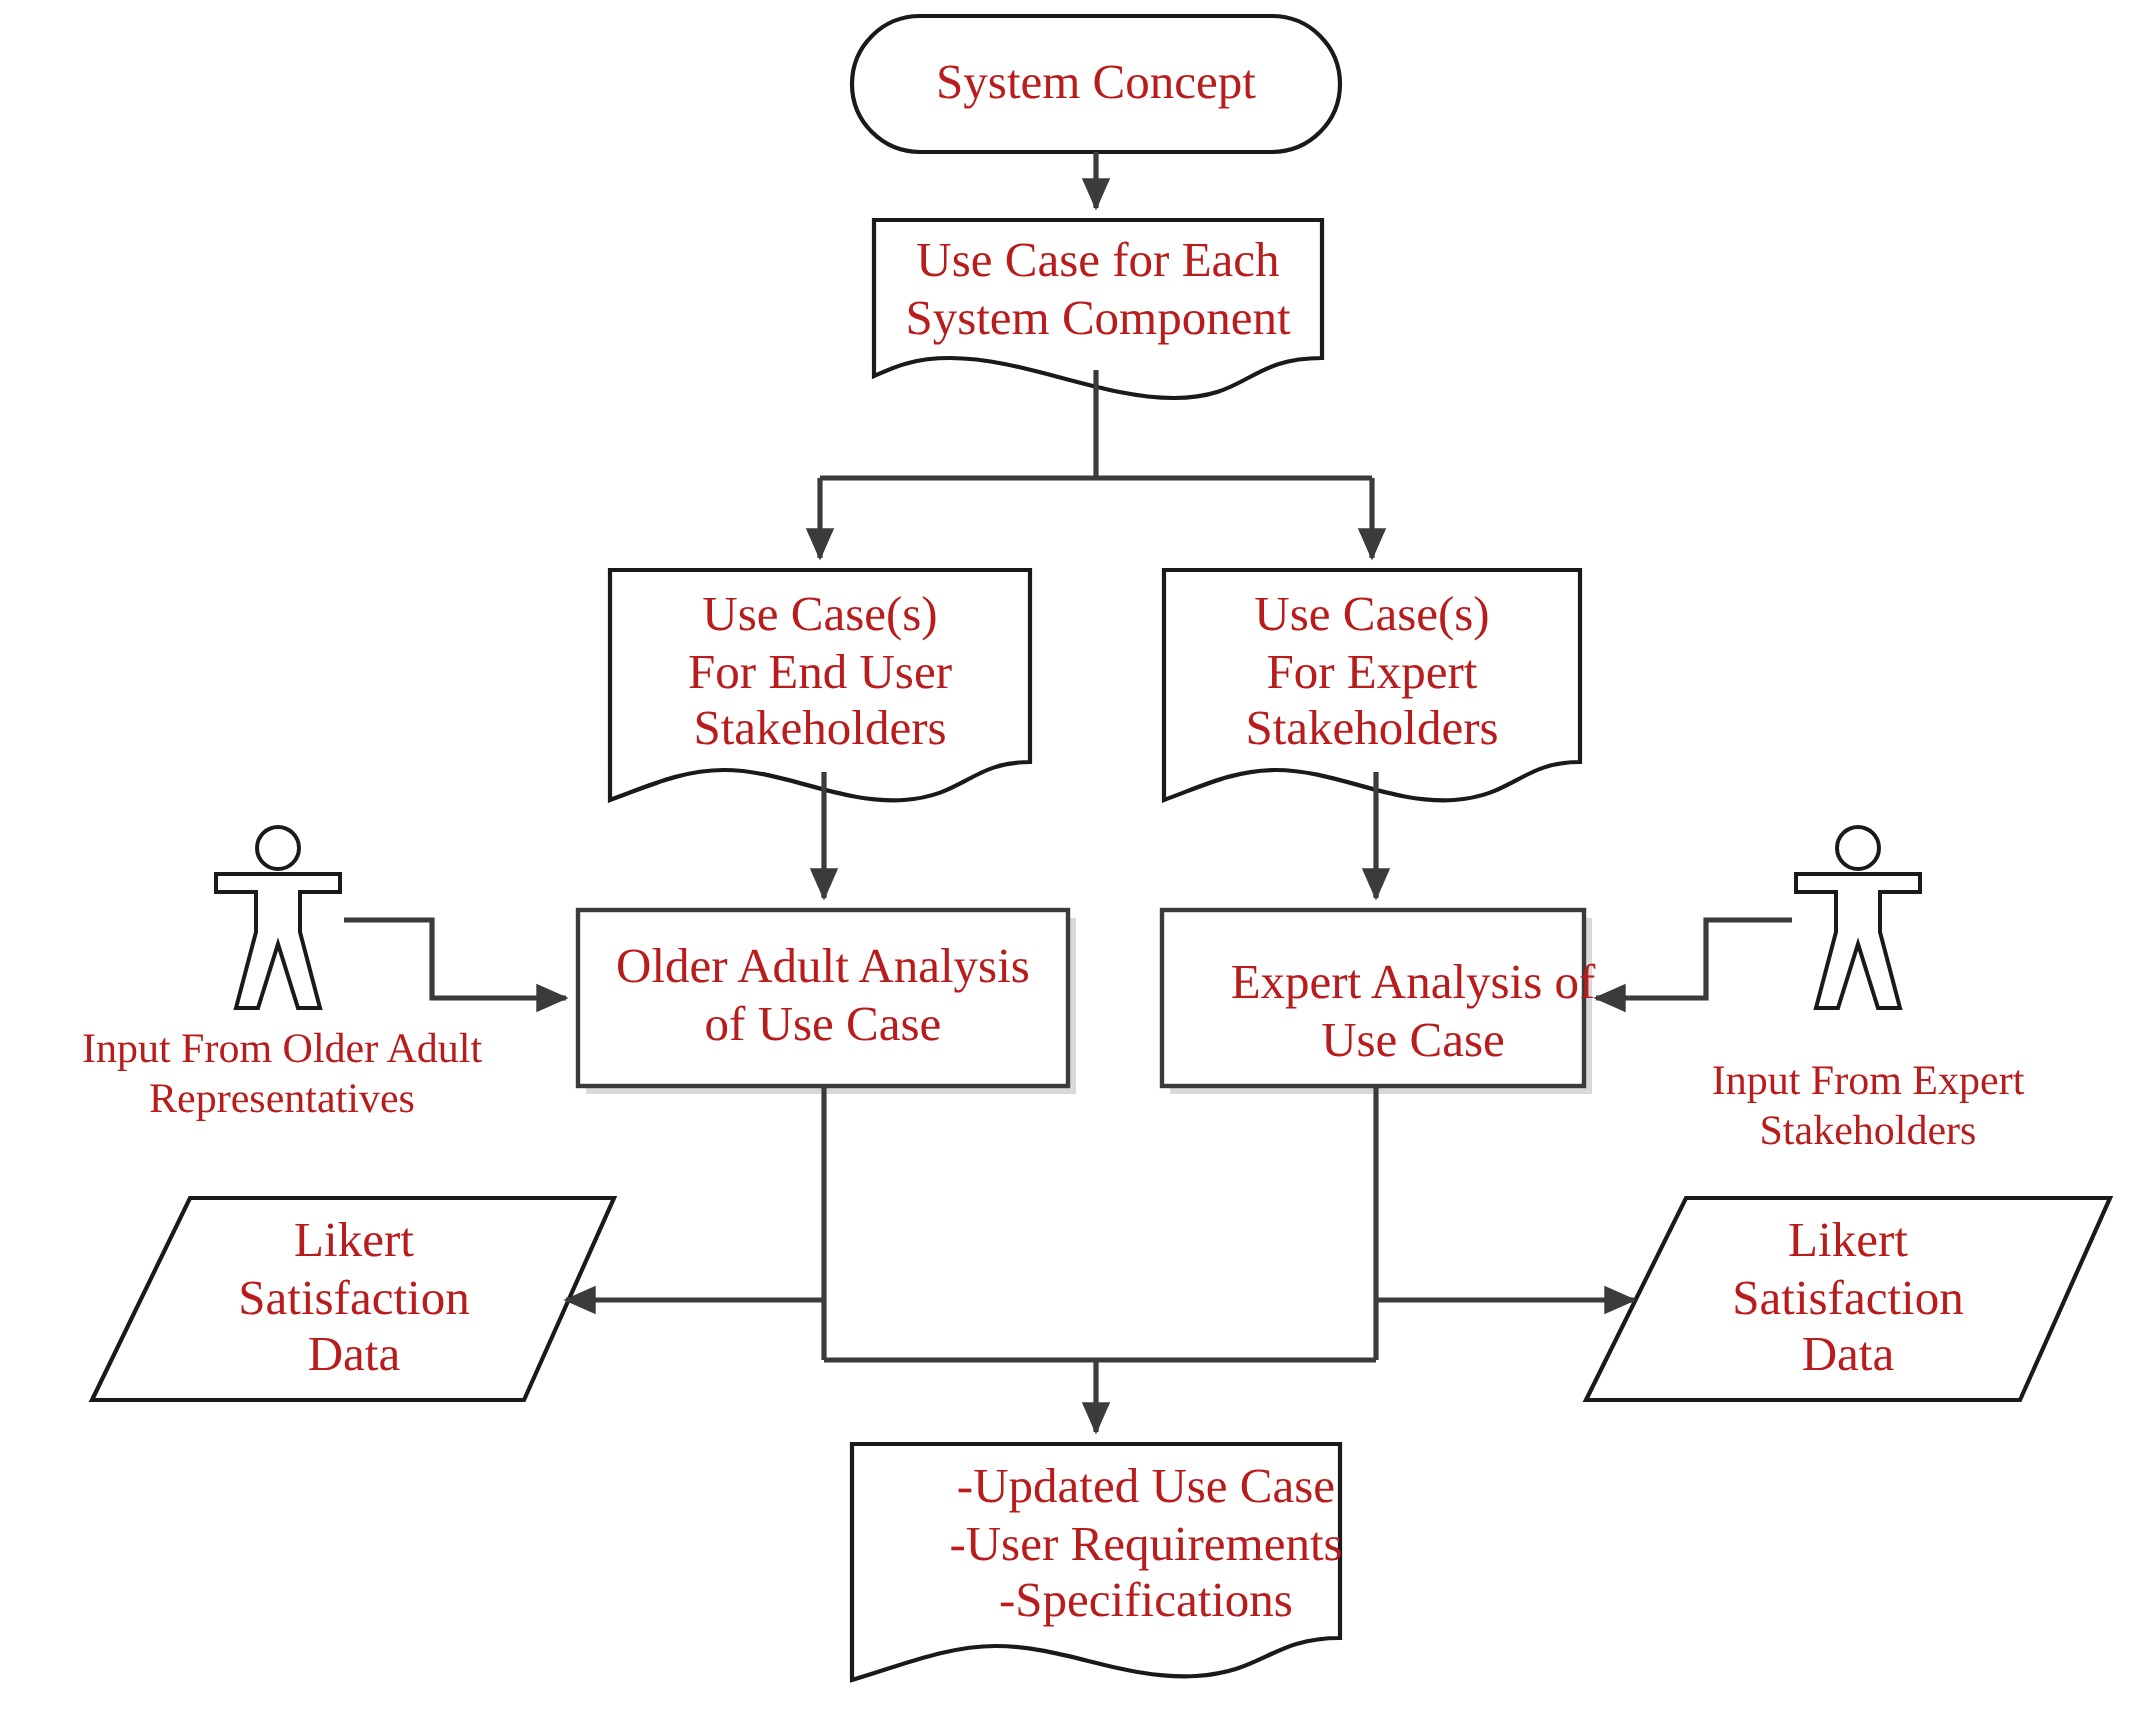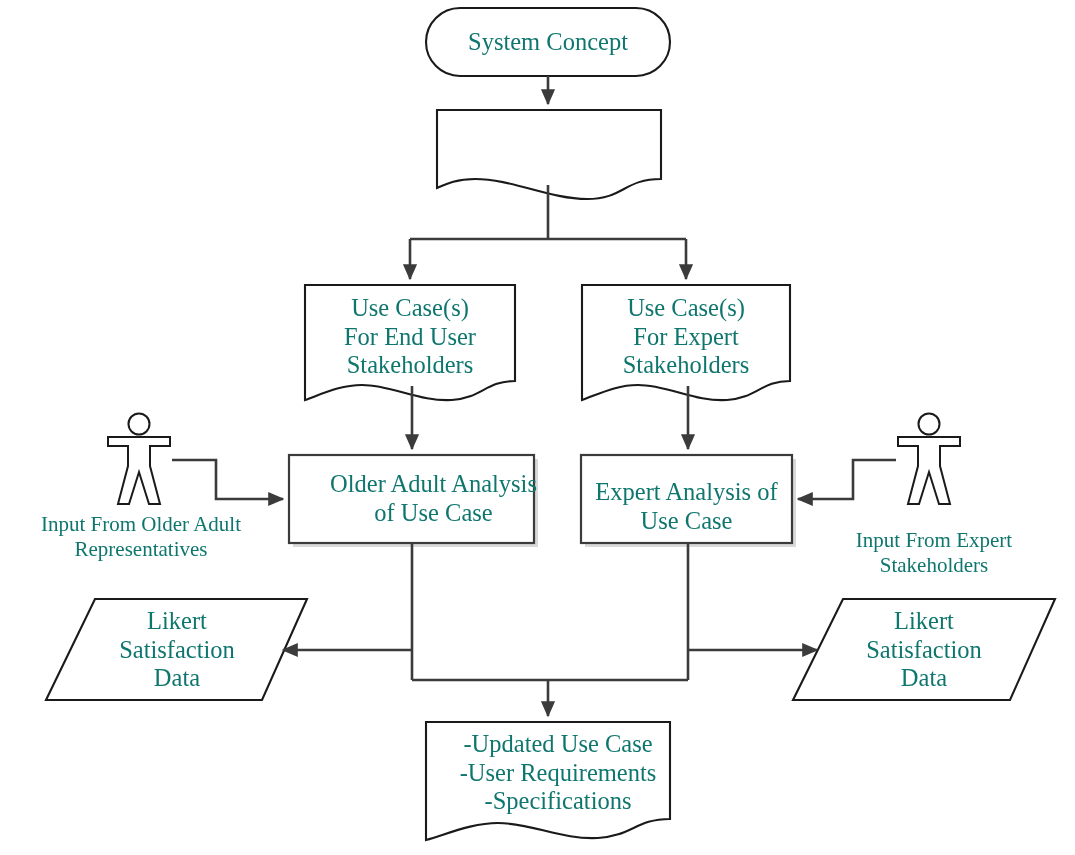--- a/index.html
+++ b/index.html
@@ -24,21 +24,21 @@
     top: 0;
     width: 1075px;
     height: 855px;
   }
   .node-label {
     position: absolute;
     display: flex;
     align-items: center;
     justify-content: center;
     text-align: center;
-    color: #0f766e;
+    color: #b91c1c;
     line-height: 1.18;
     font-family: "Liberation Serif", "DejaVu Serif", serif;
     pointer-events: none;
     white-space: pre-line;
   }
   .t24 { font-size: 24.5px; }
   .t23 { font-size: 21px; }
 </style>
 </head>
 <body>
@@ -127,44 +127,46 @@
       <path d="M 688 650 L 817 650" marker-end="url(#arrowhead)"></path>
 
       <path d="M 412 680 L 688 680"></path>
       <path d="M 548 680 L 548 716" marker-end="url(#arrowhead)"></path>
 
     </g>
   </svg>
 
   <div class="node-label t24" style="left:426px; top:8px; width:244px; height:68px;">System Concept</div>
 
+  <div class="node-label t24" style="left:437px; top:112px; width:224px; height:68px;">Use Case for Each
+System Component</div>
 
   <div class="node-label t24" style="left:305px; top:288px; width:210px; height:98px;">Use Case(s)
 For End User
 Stakeholders</div>
 
   <div class="node-label t24" style="left:582px; top:288px; width:208px; height:98px;">Use Case(s)
 For Expert
 Stakeholders</div>
 
-  <div class="node-label t24" style="left:289px; top:455px; width:245px; height:88px;padding-left:22px;">Older Adult Analysis
+  <div class="node-label t24" style="left:289px; top:455px; width:245px; height:88px;">Older Adult Analysis
 of Use Case</div>
 
-  <div class="node-label t24" style="left:581px; top:455px; width:211px; height:104px;">Expert Analysis of
+  <div class="node-label t24" style="left:581px; top:455px; width:211px; height:104px;padding-left:20px;">Expert Analysis of
 Use Case</div>
 
   <div class="node-label t24" style="left:66px; top:602px; width:222px; height:96px;">Likert
 Satisfaction
 Data</div>
 
   <div class="node-label t24" style="left:813px; top:602px; width:222px; height:96px;">Likert
 Satisfaction
 Data</div>
 
-  <div class="node-label t24" style="left:426px; top:724px; width:264px; height:98px;">-Updated Use Case
+  <div class="node-label t24" style="left:426px; top:724px; width:264px; height:98px;padding-left:15px;">-Updated Use Case
 -User Requirements
 -Specifications</div>
 
   <div class="node-label t23" style="left:6px; top:506px; width:270px; height:62px;">Input From Older Adult
 Representatives</div>
 
   <div class="node-label t23" style="left:808px; top:510px; width:252px; height:62px;margin-top:12px;">Input From Expert
 Stakeholders</div>
 
 </div>

